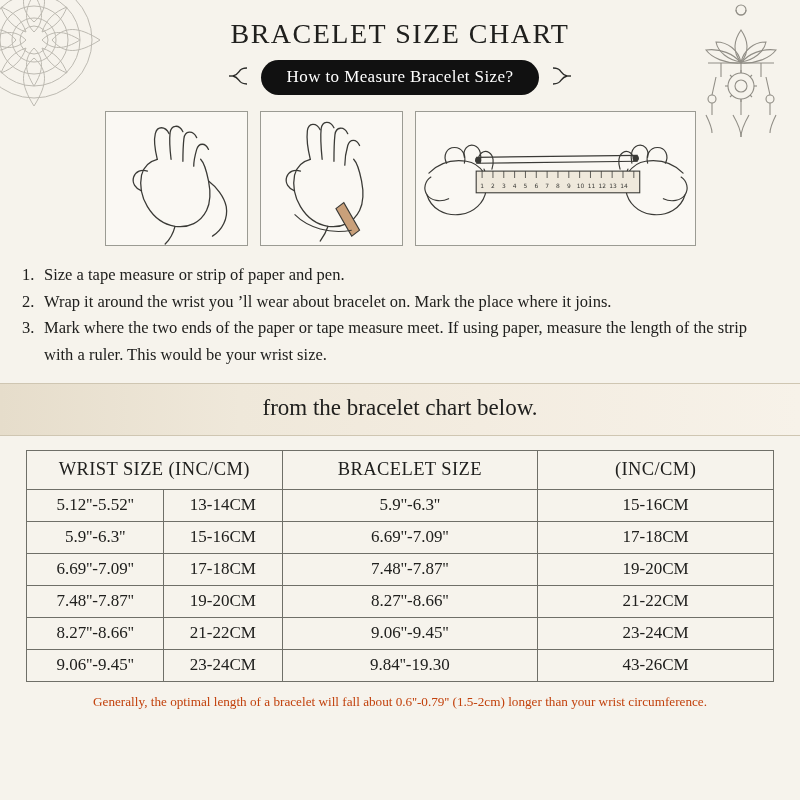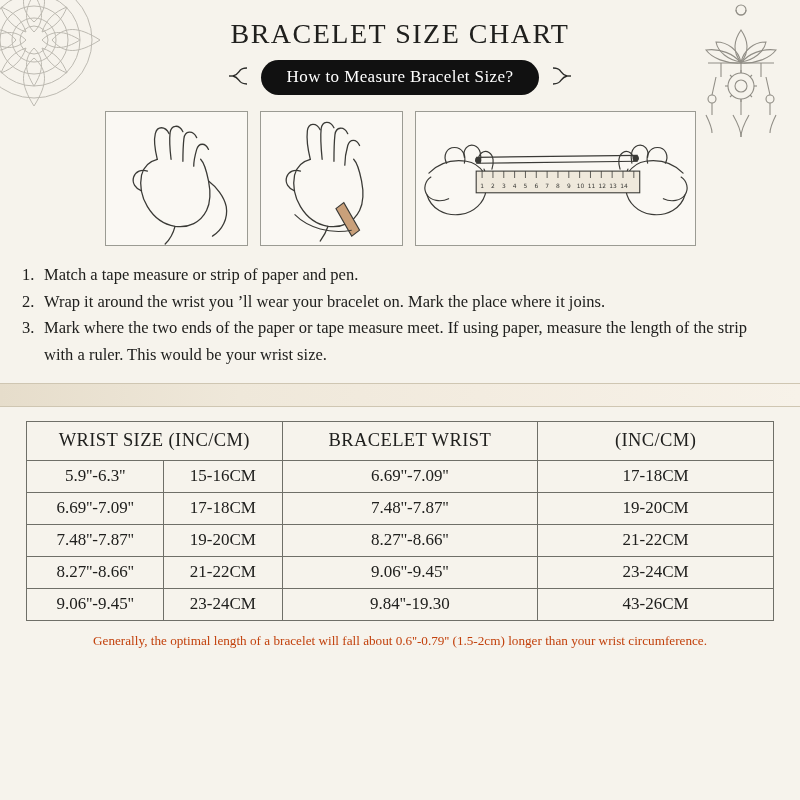--- a/index.html
+++ b/index.html
@@ -347,45 +347,52 @@
             <text x="210" y="77">14</text>
         </g>
       </g>
     </svg>
   </div>
 </div>
 
 <div class="steps">
   <div class="step">
     <span class="num">1.</span>
-    <span class="txt">Match a tape measure or strip of paper and pen.</span>
+    <span class="txt">Size a tape measure or strip of paper and pen.</span>
   </div>
   <div class="step">
     <span class="num">2.</span>
-    <span class="txt">Wrap it around the wrist you ʼll wear your bracelet on. Mark the place where it joins.</span>
+    <span class="txt">Wrap it around the wrist you ʼll wear about bracelet on. Mark the place where it joins.</span>
   </div>
   <div class="step">
     <span class="num">3.</span>
     <span class="txt">Mark where the two ends of the paper or tape measure meet. If using paper, measure the length of the strip with a ruler. This would be your wrist size.</span>
   </div>
 </div>
 
 <div class="banner">
+  <div>from the bracelet chart below.</div>
 </div>
 
 <div class="table-wrap">
   <table class="size-table">
     <thead>
       <tr>
         <th class="col-a" colspan="2">WRIST SIZE (INC/CM)</th>
-        <th class="col-c">BRACELET WRIST</th>
+        <th class="col-c">BRACELET SIZE</th>
         <th class="col-d">(INC/CM)</th>
       </tr>
     </thead>
     <tbody>
+      <tr>
+        <td>5.12''-5.52''</td>
+        <td>13-14CM</td>
+        <td>5.9''-6.3''</td>
+        <td>15-16CM</td>
+      </tr>
       <tr>
         <td>5.9''-6.3''</td>
         <td>15-16CM</td>
         <td>6.69''-7.09''</td>
         <td>17-18CM</td>
       </tr>
       <tr>
         <td>6.69''-7.09''</td>
         <td>17-18CM</td>
         <td>7.48''-7.87''</td>

